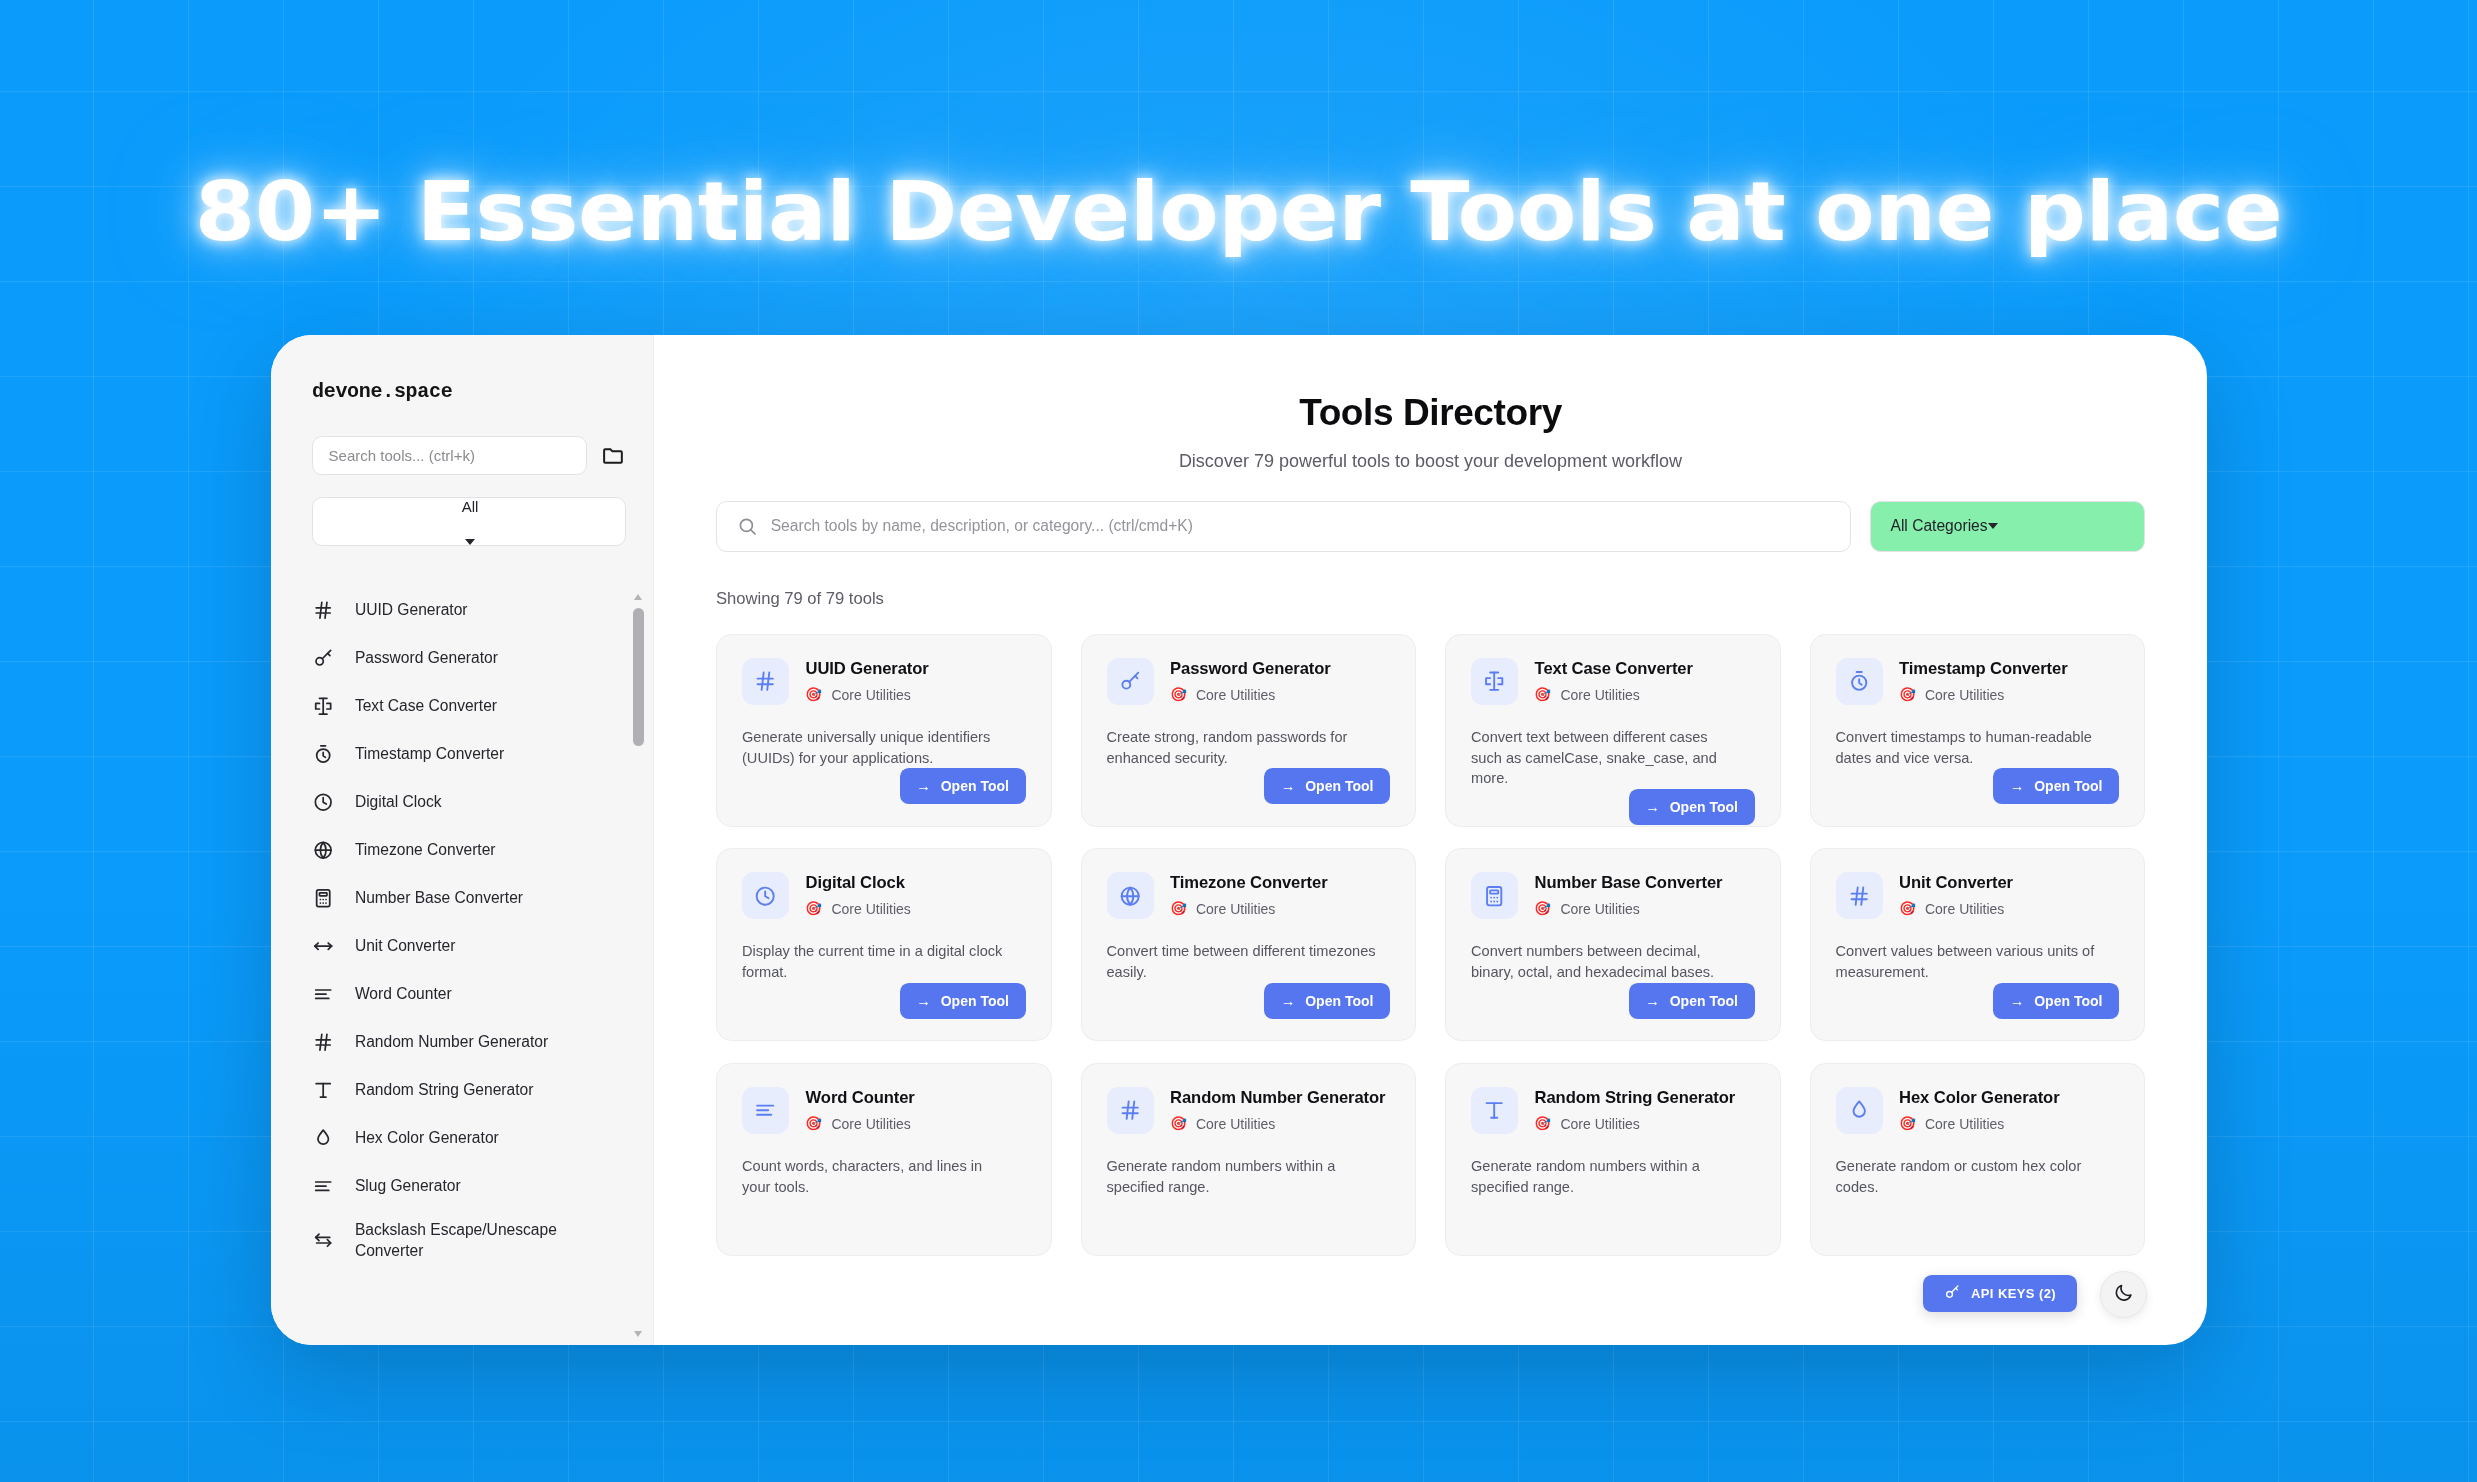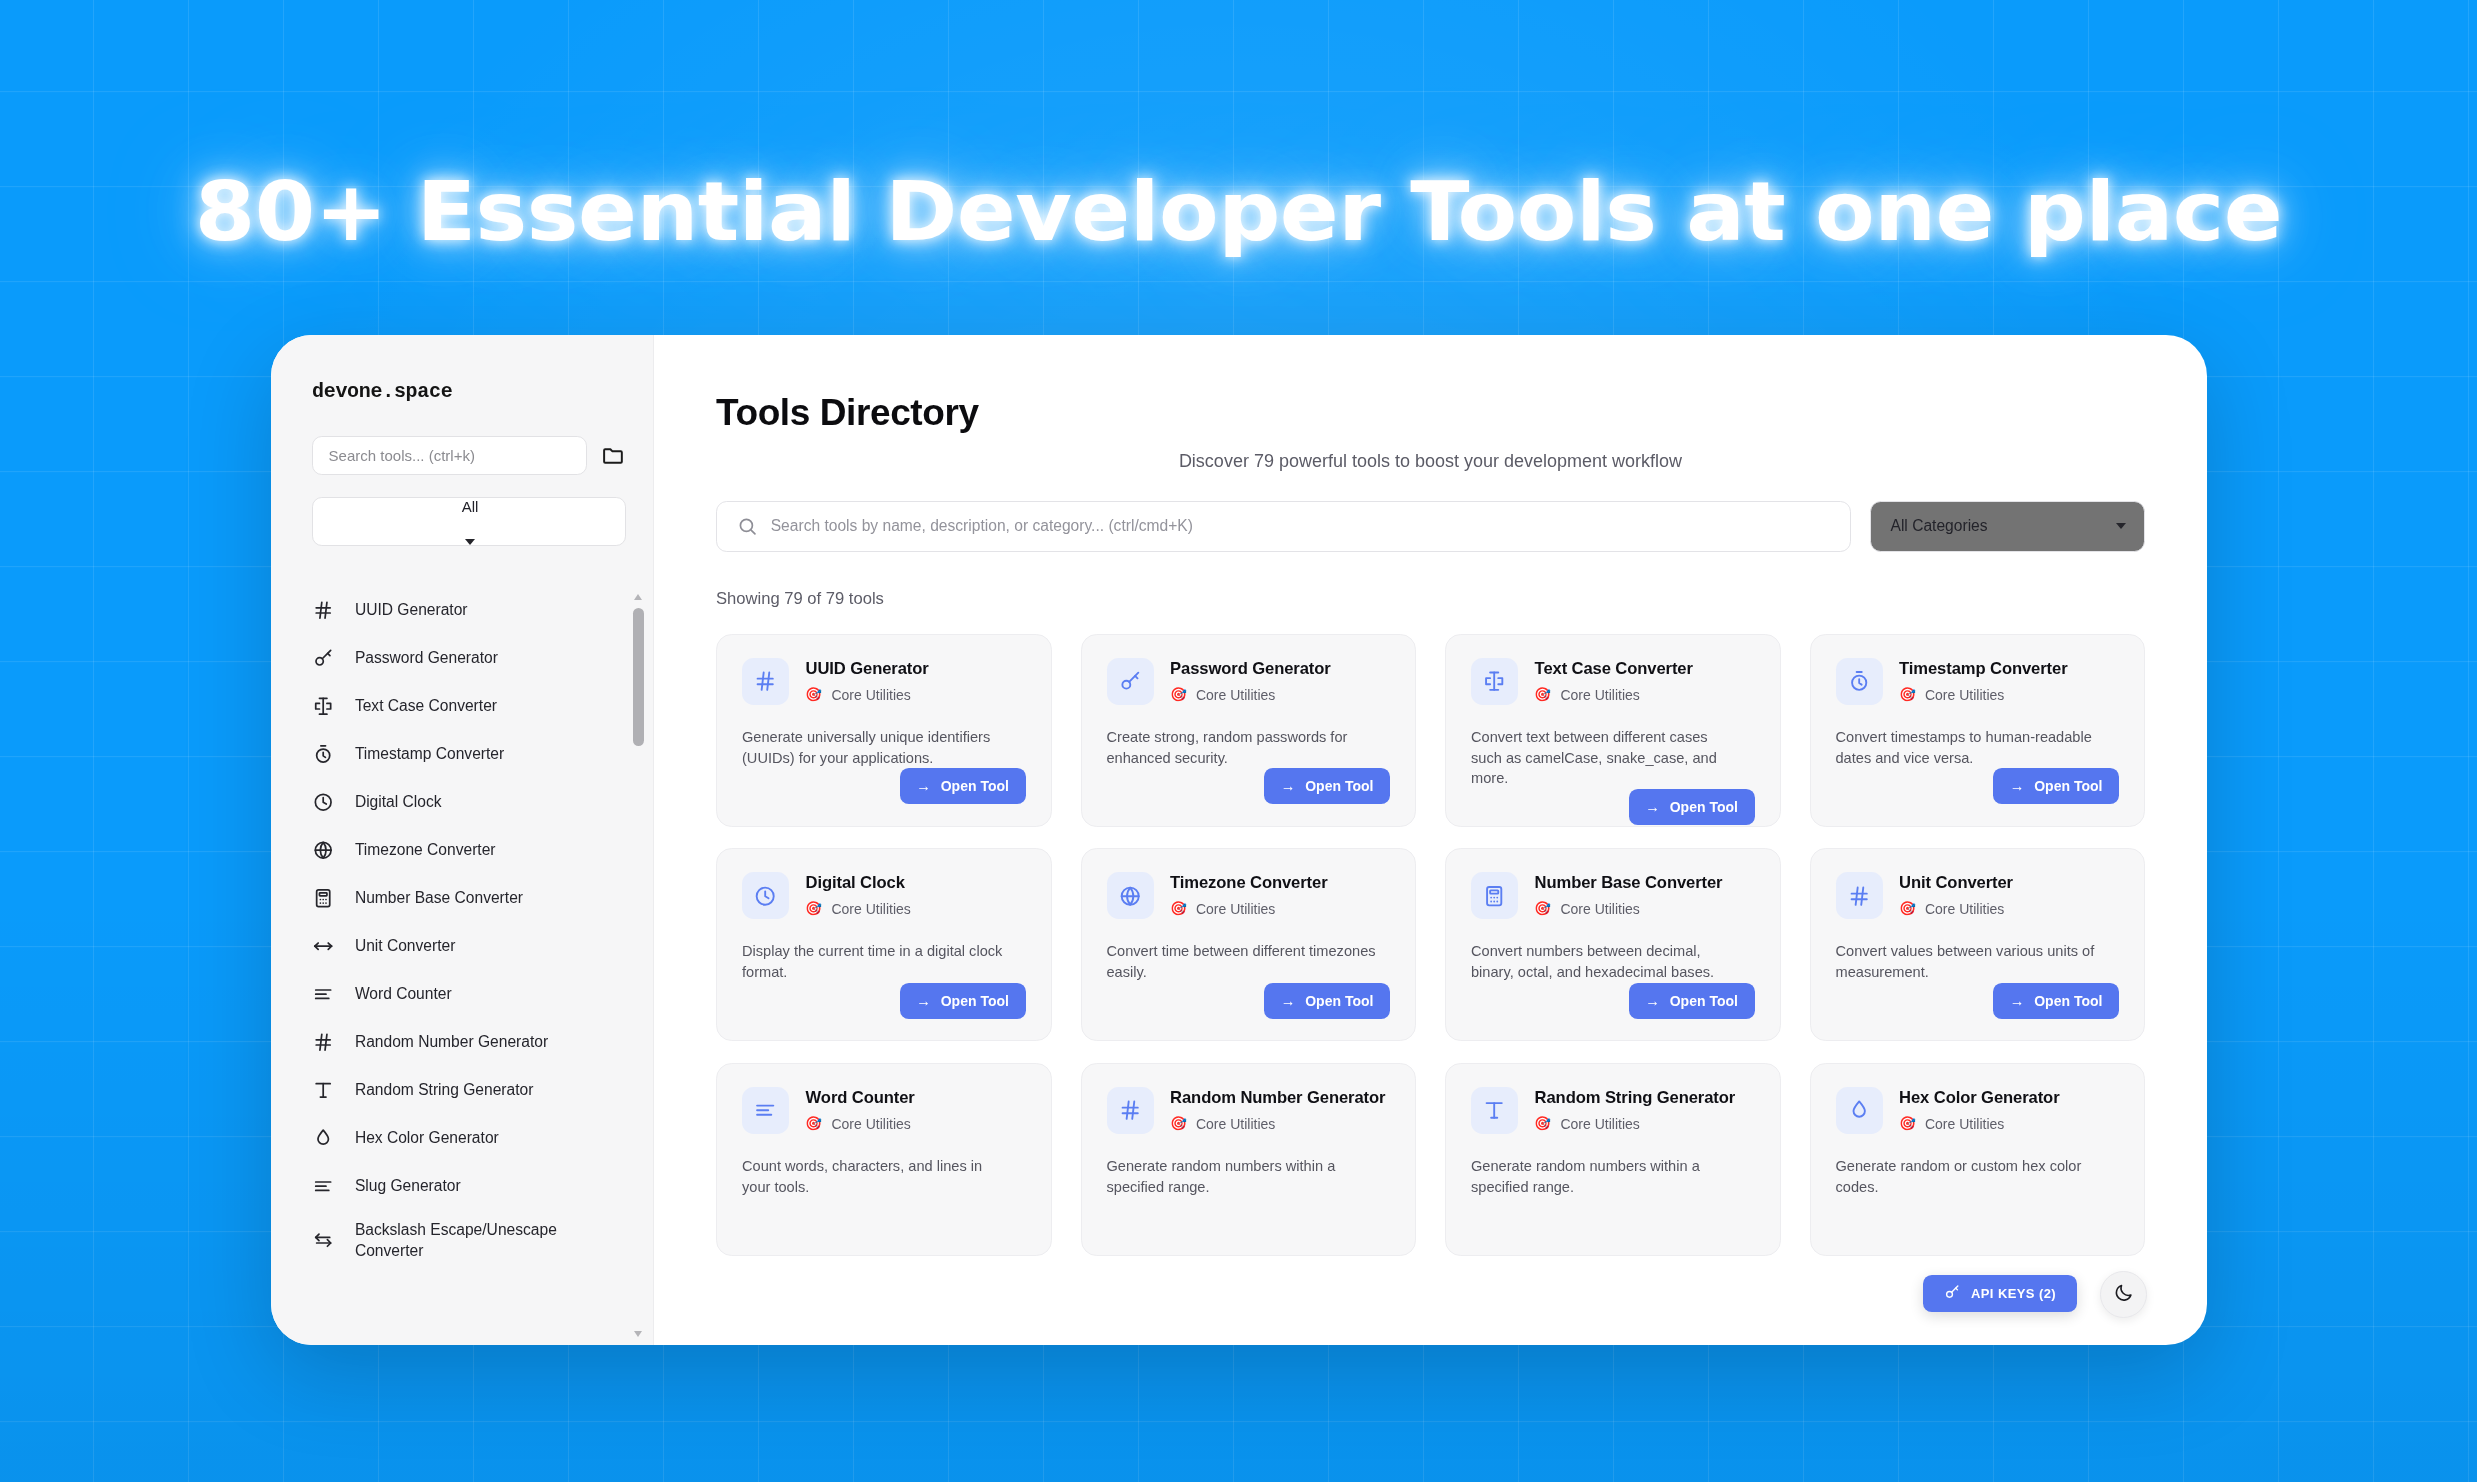--- a/index.html
+++ b/index.html
@@ -138,21 +138,21 @@
     background: #b0b0b4; border-radius: 5.9px;
   }
   
   #main {
     flex: 1 1 auto;
     padding: 57px 62px 0 62px;
     position: relative;
     overflow: hidden;
   }
   #page-title {
-    text-align: left;
+    text-align: center;
     font-size: 37px; font-weight: 700; color: #0c0c0f;
     letter-spacing: -0.4px;
   }
   #page-subtitle {
     text-align: center;
     margin-top: 16.6px;
     font-size: 18px; color: #5b5b66;
   }
   #search-row {
     display: flex; gap: 19.5px; align-items: center;
@@ -168,24 +168,24 @@
   }
   #main-search .search-glyph { width: 20.5px; height: 20.5px; color: #8e8e96; flex: 0 0 20.5px; }
   #main-search-input {
     border: none; outline: none; background: transparent;
     font-family: "Liberation Sans", sans-serif;
     font-size: 15.6px; color: #2a2a30; width: 100%;
   }
   #main-search-input::placeholder { color: #93939b; }
   #category-select {
     width: 275px; height: 51px; flex: 0 0 275px;
-    background: #737373;
+    background: #86efac;
     border: 1px solid #e3e3e7;
     border-radius: 10.7px;
-    display: flex; align-items: center; justify-content: space-between;
+    display: flex; align-items: center; 
     padding: 0 17.6px 0 19.5px;
     font-size: 15.6px; color: #23232a;
   }
   #results-count {
     margin-top: 37px;
     font-size: 16.6px; color: #5c5c67;
   }
   
   #cards-grid {
     margin-top: 25px;

